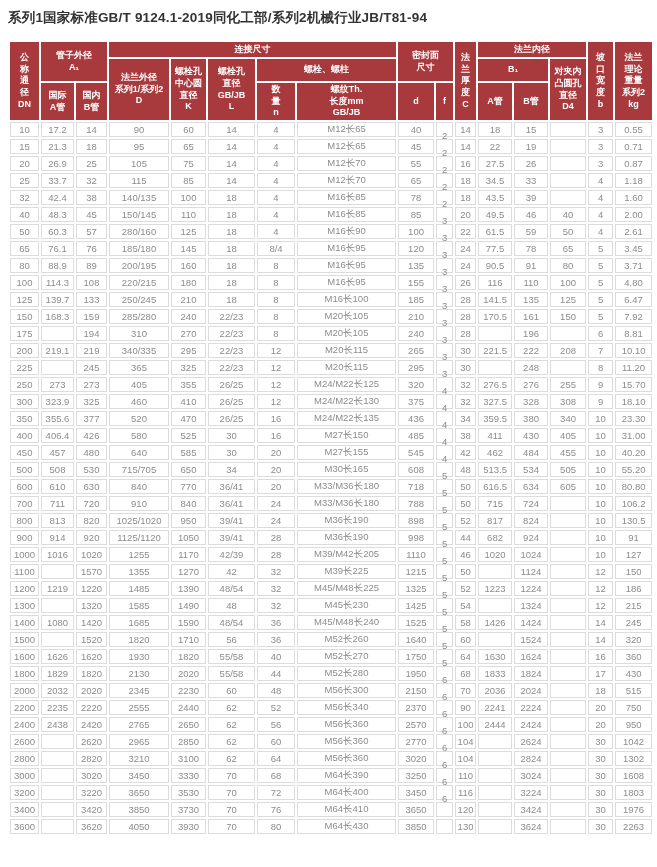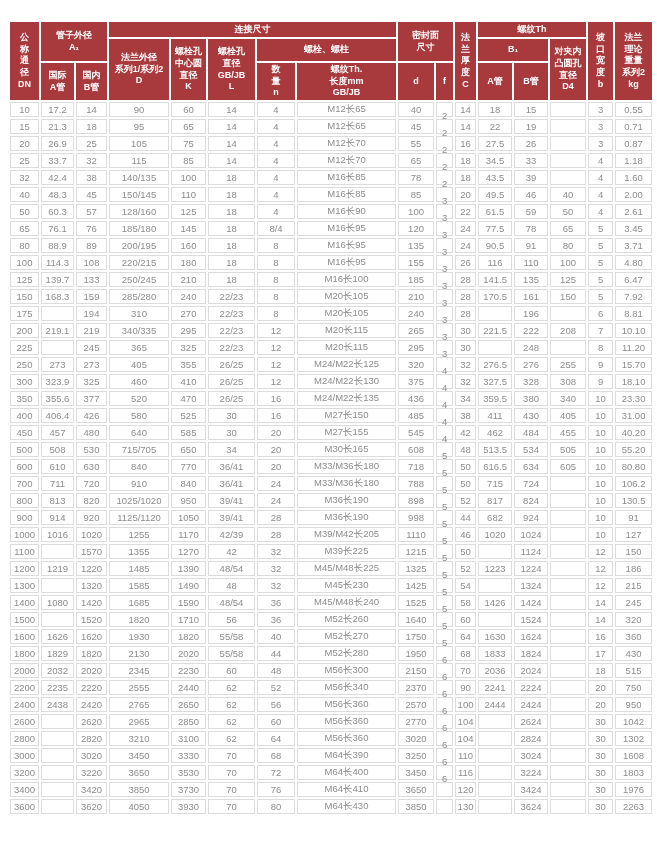--- a/index.html
+++ b/index.html
@@ -40,20 +40,21 @@
     border:1px solid var(--border);color:var(--body-text);
     font-size:9.5px;text-align:center;vertical-align:middle;
     height:13px;padding:0 1px;white-space:nowrap;overflow:visible;
   }
   td .f-shift{position:relative;top:6px;display:inline-block;}
 </style>
 </head>
 <body>
 
 <div class="wrap">
+  <div class="page-title">系列1国家标准GB/T 9124.1-2019同化工部/系列2机械行业JB/T81-94</div>
 
   <table class="spec">
     <colgroup>
       <col style="width:29px">
         <col style="width:33px">
         <col style="width:31px">
       <col style="width:60px">
         <col style="width:35px">
         <col style="width:47px">
       <col style="width:38px">
@@ -77,21 +78,21 @@
         <th colspan="2" rowspan="2">管子外径
 A₁</th>
         <th colspan="5">连接尺寸</th>
         <th colspan="2" rowspan="2">密封面
 尺寸</th>
         <th rowspan="3">法
 兰
 厚
 度
 C</th>
-        <th colspan="3">螺纹Th</th>
+        <th colspan="3">法兰内径</th>
         <th rowspan="3">坡
 口
 宽
 度
 b</th>
         <th rowspan="3">法兰
 理论
 重量
 系列2
 kg</th>
@@ -238,21 +239,21 @@
           <td><span>49.5</span></td>
           <td><span>46</span></td>
           <td><span>40</span></td>
           <td><span>4</span></td>
           <td><span>2.00</span></td>
         </tr>
         <tr>
           <td><span>50</span></td>
           <td><span>60.3</span></td>
           <td><span>57</span></td>
-          <td><span>128/160</span></td>
+          <td><span>280/160</span></td>
           <td><span>125</span></td>
           <td><span>18</span></td>
           <td><span>4</span></td>
           <td><span>M16长90</span></td>
           <td><span>100</span></td>
           <td><span class="f-shift">3</span></td>
           <td><span>22</span></td>
           <td><span>61.5</span></td>
           <td><span>59</span></td>
           <td><span>50</span></td>

